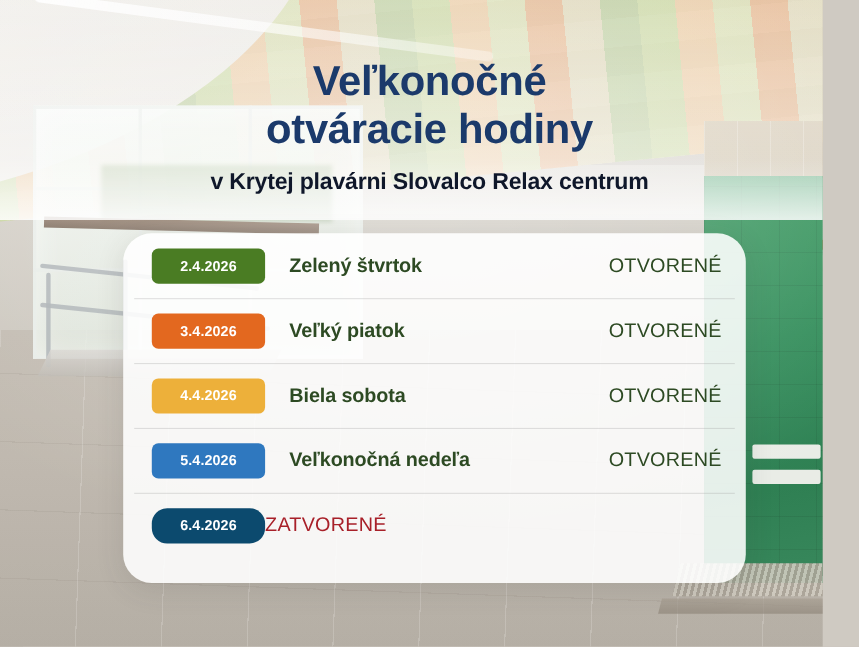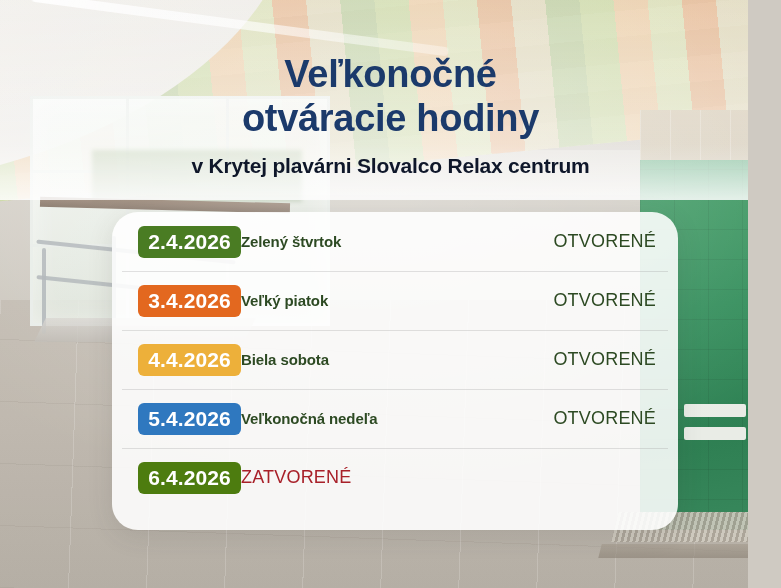--- a/index.html
+++ b/index.html
@@ -106,23 +106,23 @@
   
   .card{position:absolute;left:112px;top:212px;width:566px;height:318px;
     background:rgba(255,255,255,.88);border-radius:26px;z-index:6;
     box-shadow:0 6px 26px rgba(60,60,60,.12);overflow:hidden;}
   .rows{position:absolute;left:0;top:0;width:566px;}
   .row{position:relative;display:flex;align-items:center;height:59px;
     padding:0 22px 0 26px;box-sizing:border-box;}
   .row + .row::before{content:"";position:absolute;left:10px;right:10px;top:0;
     height:1px;background:rgba(160,160,160,.30);}
   .badge{flex:0 0 auto;width:103px;height:32px;border-radius:6px;color:#fff;
-    font-size:21px;font-weight:bold;display:flex;align-items:center;justify-content:center;
+    font-size:13px;font-weight:bold;display:flex;align-items:center;justify-content:center;
     letter-spacing:.1px;}
-  .dayname{flex:1 1 auto;font-size:15px;font-weight:bold;
+  .dayname{flex:1 1 auto;margin-left:22px;font-size:18px;font-weight:bold;
     color:#2d4a23;letter-spacing:-.1px;white-space:nowrap;}
   .status{flex:0 0 auto;font-size:18px;font-weight:normal;color:#2d4a23;
     letter-spacing:.2px;white-space:nowrap;}
   .row.closed .dayname,.row.closed .status{color:#a82029;}
 </style>
 </head>
 <body>
 
 <div class="poster">
 
@@ -188,19 +188,19 @@
           <div class="badge" style="background: rgb(237, 176, 58);">4.4.2026</div>
           <div class="dayname">Biela sobota</div>
           <div class="status">OTVORENÉ</div>
         </div>
         <div class="row">
           <div class="badge" style="background: rgb(47, 120, 191);">5.4.2026</div>
           <div class="dayname">Veľkonočná nedeľa</div>
           <div class="status">OTVORENÉ</div>
         </div>
         <div class="row closed">
-          <div class="badge" style="background: #4d7c0f;">6.4.2026</div>
+          <div class="badge" style="background: #0c4a6e; border-radius: 14px;">6.4.2026</div>
           <div class="status">ZATVORENÉ</div>
         </div>
       </div>
   </div>
 
 </div>
 
 </body></html>

